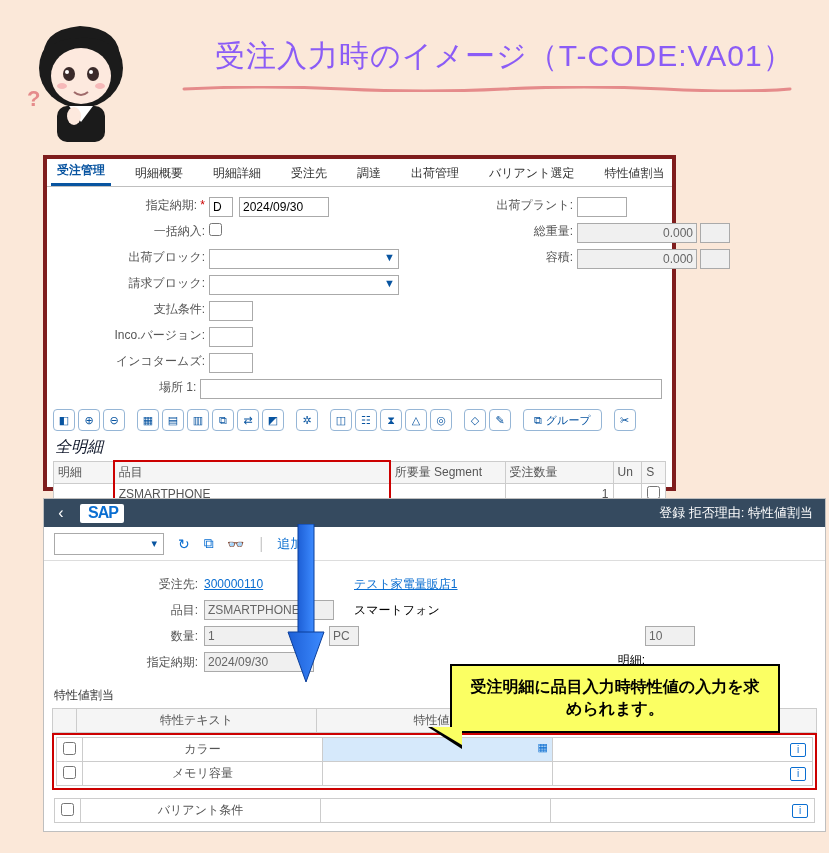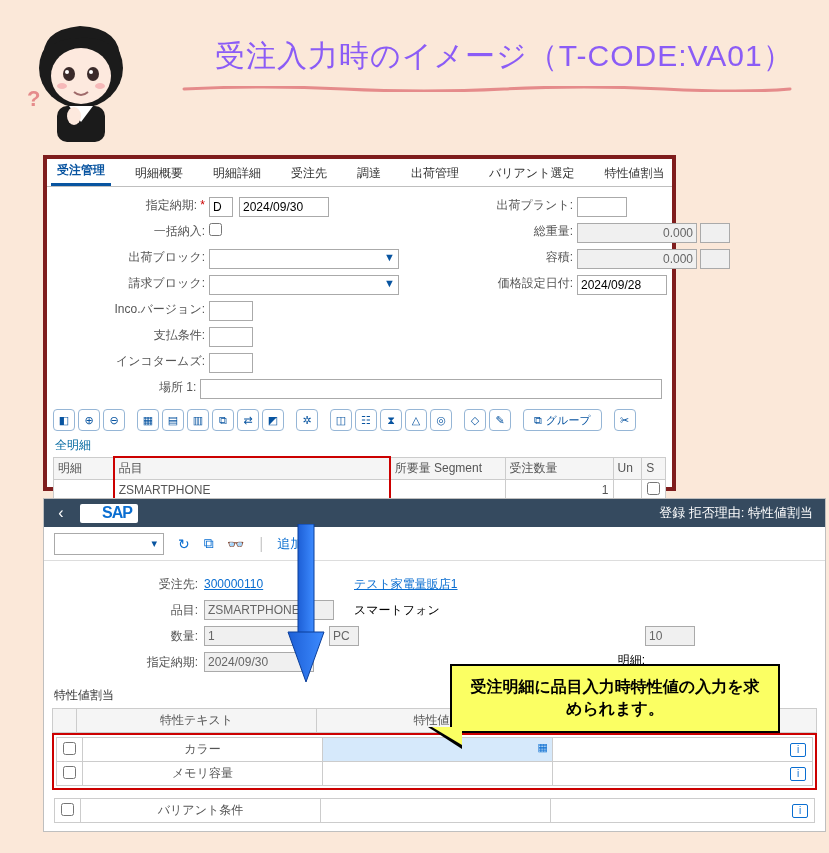--- a/index.html
+++ b/index.html
@@ -22,32 +22,32 @@
   .flab { width: 152px; text-align: right; padding-right: 4px; }
   .req { color: #c00; }
   .inp { height: 20px; border: 1px solid #aaa; font-size: 12px; padding: 0 3px; background: #fff; }
   .inp.ro { background: #f0f0f0; color: #666; }
   .inp.sel { background: #fff; position: relative; }
   .chev { position: absolute; right: 4px; top: 2px; color: #0854a0; font-size: 11px; pointer-events: none; }
   .col2 { position: absolute; left: 440px; }
   .toolbar { display: flex; gap: 3px; padding: 4px 6px; align-items: center; }
   .tbtn { width: 22px; height: 22px; border: 1px solid #96b6d6; border-radius: 4px; display: flex; align-items: center; justify-content: center; font-size: 11px; color: #0854a0; background: #fff; cursor: pointer; }
   .tbtn.wide { width: auto; padding: 0 10px; gap: 4px; }
-  .sect-lbl { font-size: 12px; padding: 2px 8px; color: #0369a1; }
+  .sect-lbl { font-size: 16px; padding: 2px 8px; color: #0f172a; font-style: italic; }
   .grid1 { width: 100%; border-collapse: collapse; font-size: 12px; }
   .grid1 th, .grid1 td { border: 1px solid #ccc; padding: 2px 4px; text-align: left; background: #f5f5f5; color: #555; font-weight: normal; }
   .grid1 td { background: #fff; }
   .grid1 .outer-th { background: #f5f5f5; }
   .ck { width: 13px; height: 13px; }
 
   
   .win2 { position: absolute; left: 43px; top: 498px; width: 783px; background: #fff; border: 1px solid #bfbfbf; }
   .w2-hdr { height: 28px; background: #354a5f; color: #fff; display: flex; align-items: center; font-size: 13px; }
   .w2-back { width: 34px; text-align: center; font-size: 16px; cursor: pointer; }
-  .sap-logo { font-weight: bold; font-size: 16px; letter-spacing: -1px; background: #fff; color: #0a6ed1; padding: 0 6px 1px 22px; border-radius: 2px; margin-left: 2px; }
+  .sap-logo { font-weight: bold; font-size: 16px; letter-spacing: -1px; background: #fff; color: #0a6ed1; padding: 0 6px 1px 8px; border-radius: 2px; margin-left: 2px; }
   .w2-title { margin-left: auto; margin-right: 12px; }
   .w2-tb { height: 34px; display: flex; align-items: center; gap: 14px; padding: 0 10px; border-bottom: 1px solid #ddd; }
   .w2-sel { width: 110px; height: 22px; border: 1px solid #aaa; position: relative; }
   .w2-ic { color: #0a6ed1; font-size: 14px; cursor: pointer; }
   .w2-add { color: #0a6ed1; font-size: 13px; cursor: pointer; }
   .w2-form { padding: 10px 10px 8px 10px; position: relative; }
   .w2-row { display: flex; height: 26px; align-items: center; font-size: 12px; }
   .w2-lab { width: 150px; text-align: right; padding-right: 6px; color: #555; }
   .link { color: #0a6ed1; text-decoration: underline; cursor: pointer; }
 
@@ -133,31 +133,27 @@
     <div class="frow col2" style="top:62px;">
       <span class="flab" style="width:90px;">容積:</span>
       <input class="inp ro" style="width: 120px; text-align: right;" value="0.000">
       <input class="inp ro" style="width: 30px; margin-left: 3px;">
     </div>
 
     <div class="frow">
       <span class="flab">請求ブロック:</span>
       <div style="position:relative;"><input class="inp sel" style="width: 190px;"><span class="chev">▼</span></div>
     </div>
-    <div class="frow col2" style="top:88px;">
-      <span class="flab" style="width:90px;">価格設定日付:</span>
-      <input class="inp" style="width: 90px;" value="2024/09/28">
-    </div>
-
+
+    <div class="frow">
+      <span class="flab">支払条件:</span>
+      <input class="inp" style="width: 44px;">
+    </div>
     <div class="frow">
       <span class="flab">Inco.バージョン:</span>
-      <input class="inp" style="width: 44px;">
-    </div>
-    <div class="frow">
-      <span class="flab">支払条件:</span>
       <input class="inp" style="width: 44px;">
     </div>
     <div class="frow">
       <span class="flab">インコタームズ:</span>
       <input class="inp" style="width: 44px;">
     </div>
     <div class="frow">
       <span class="flab">場所 1:</span>
       <input class="inp" style="width: 490px;">
     </div>

